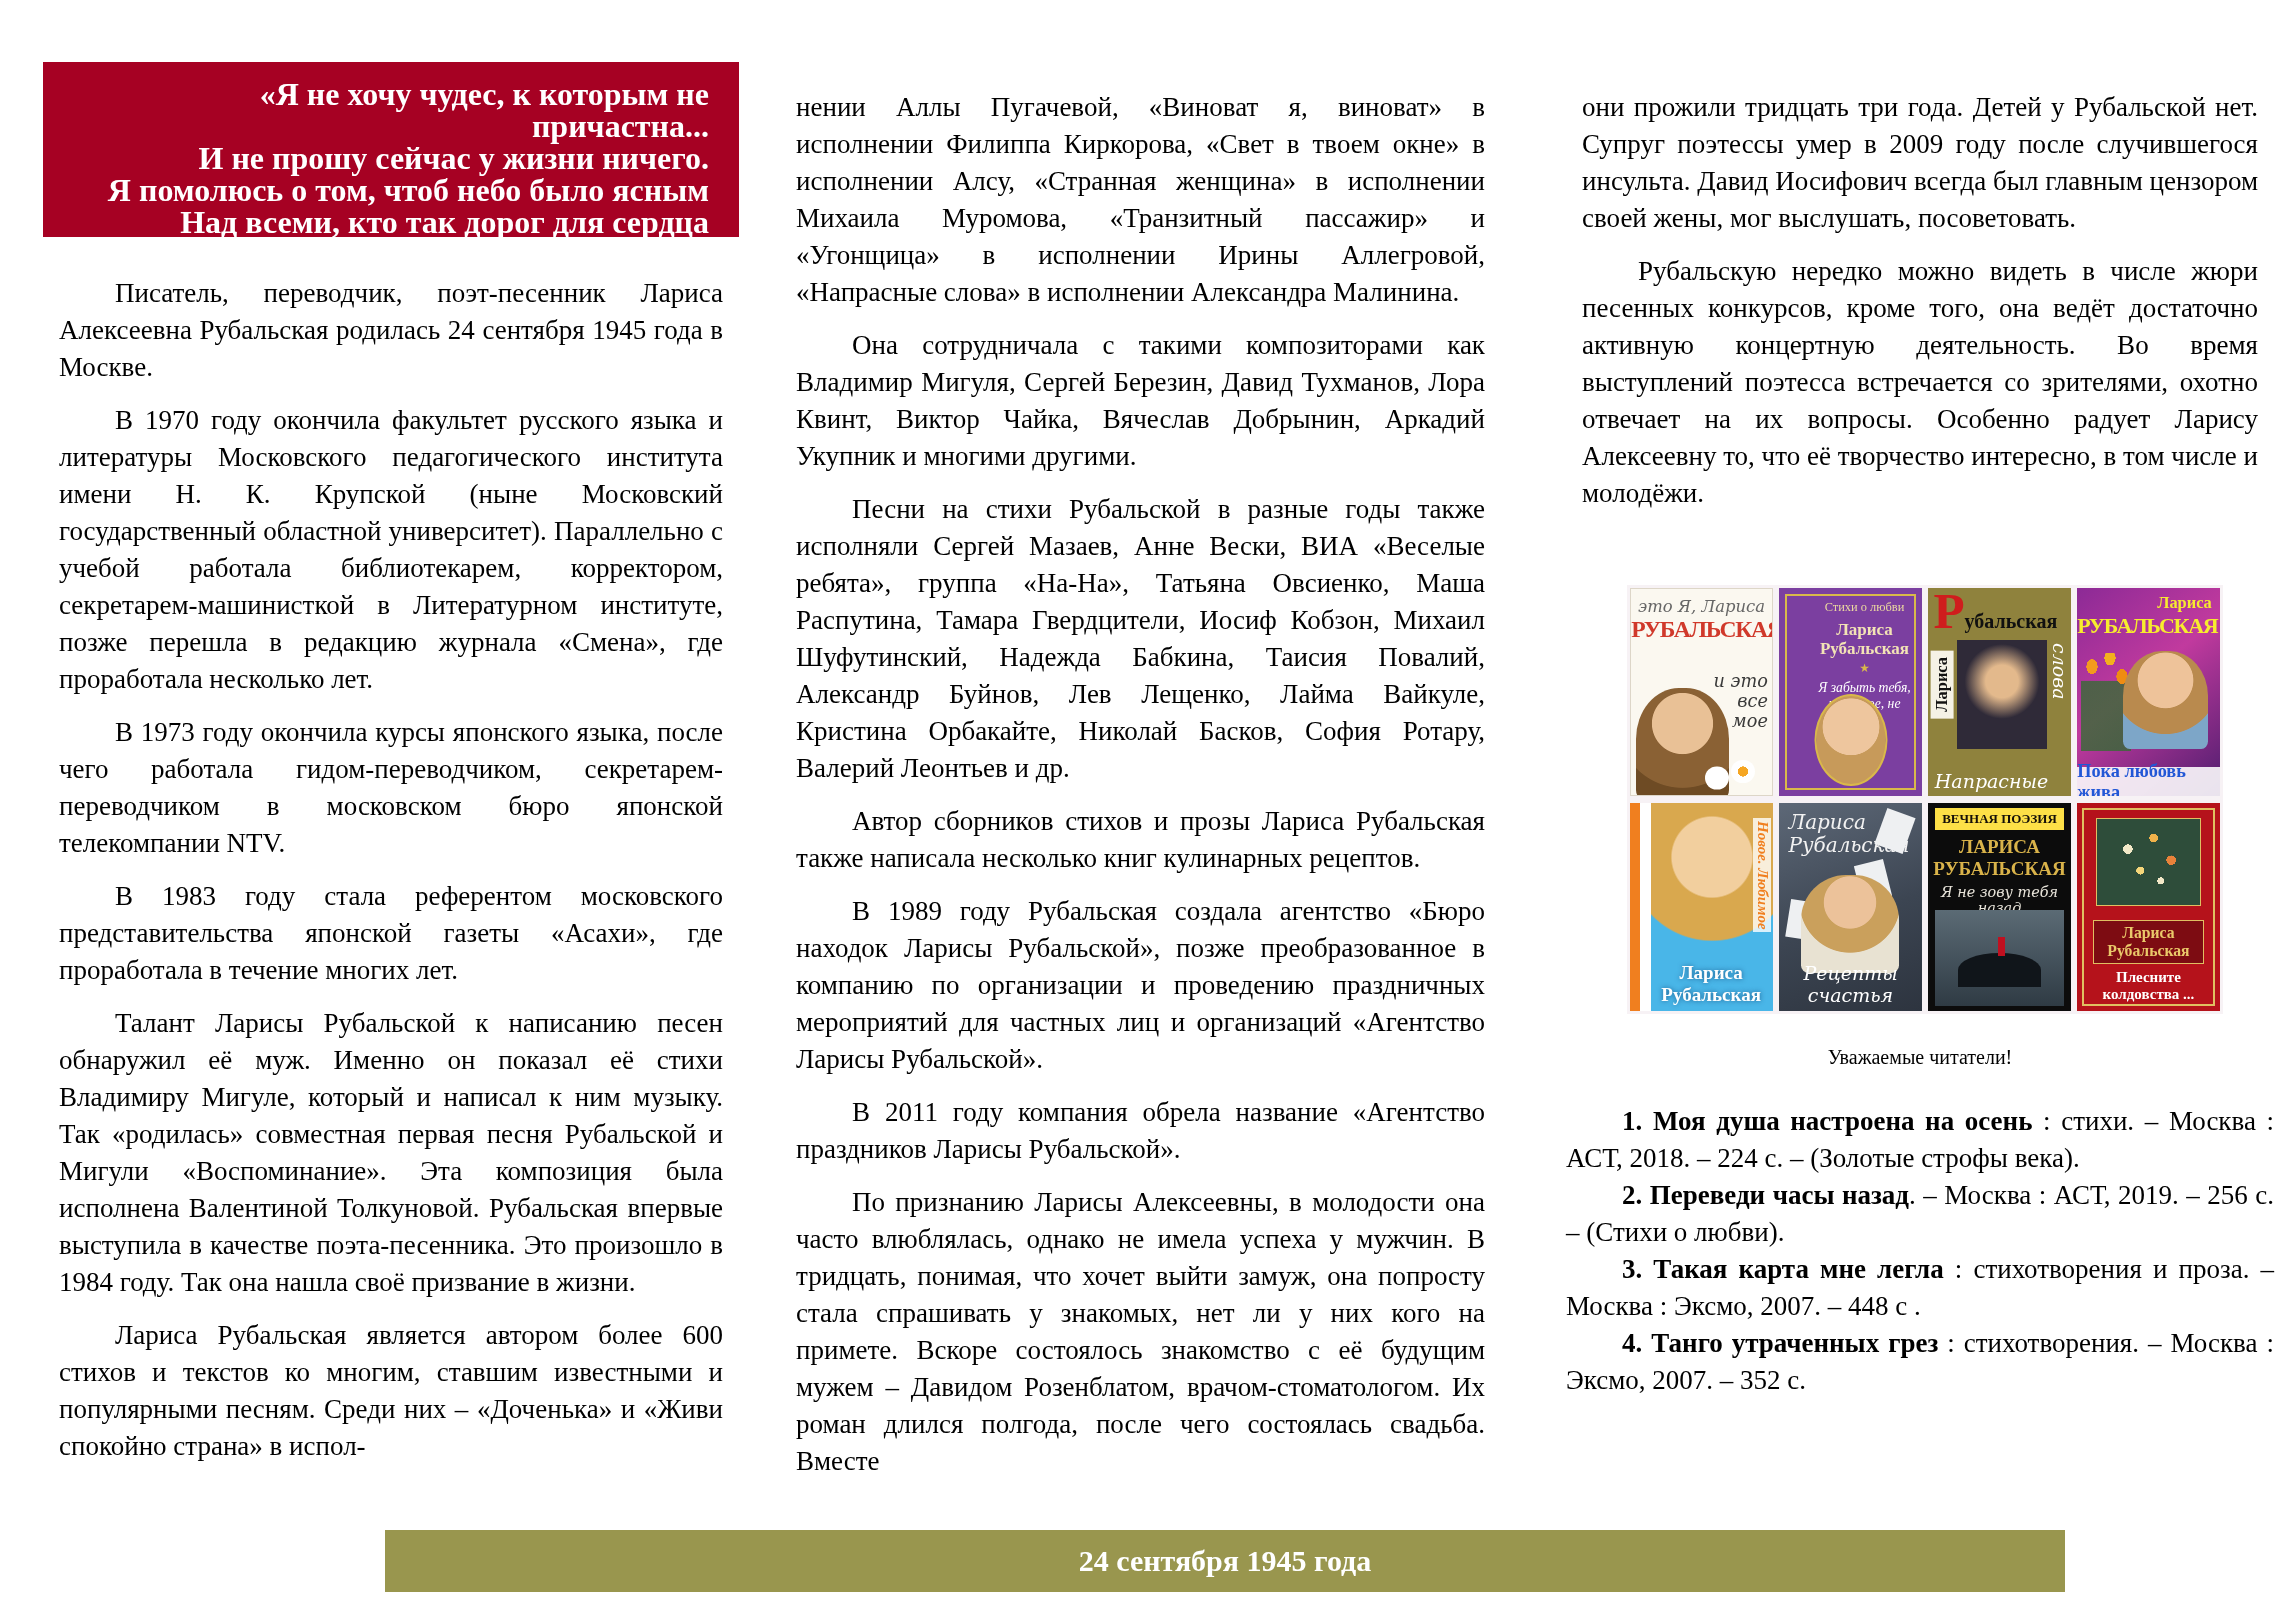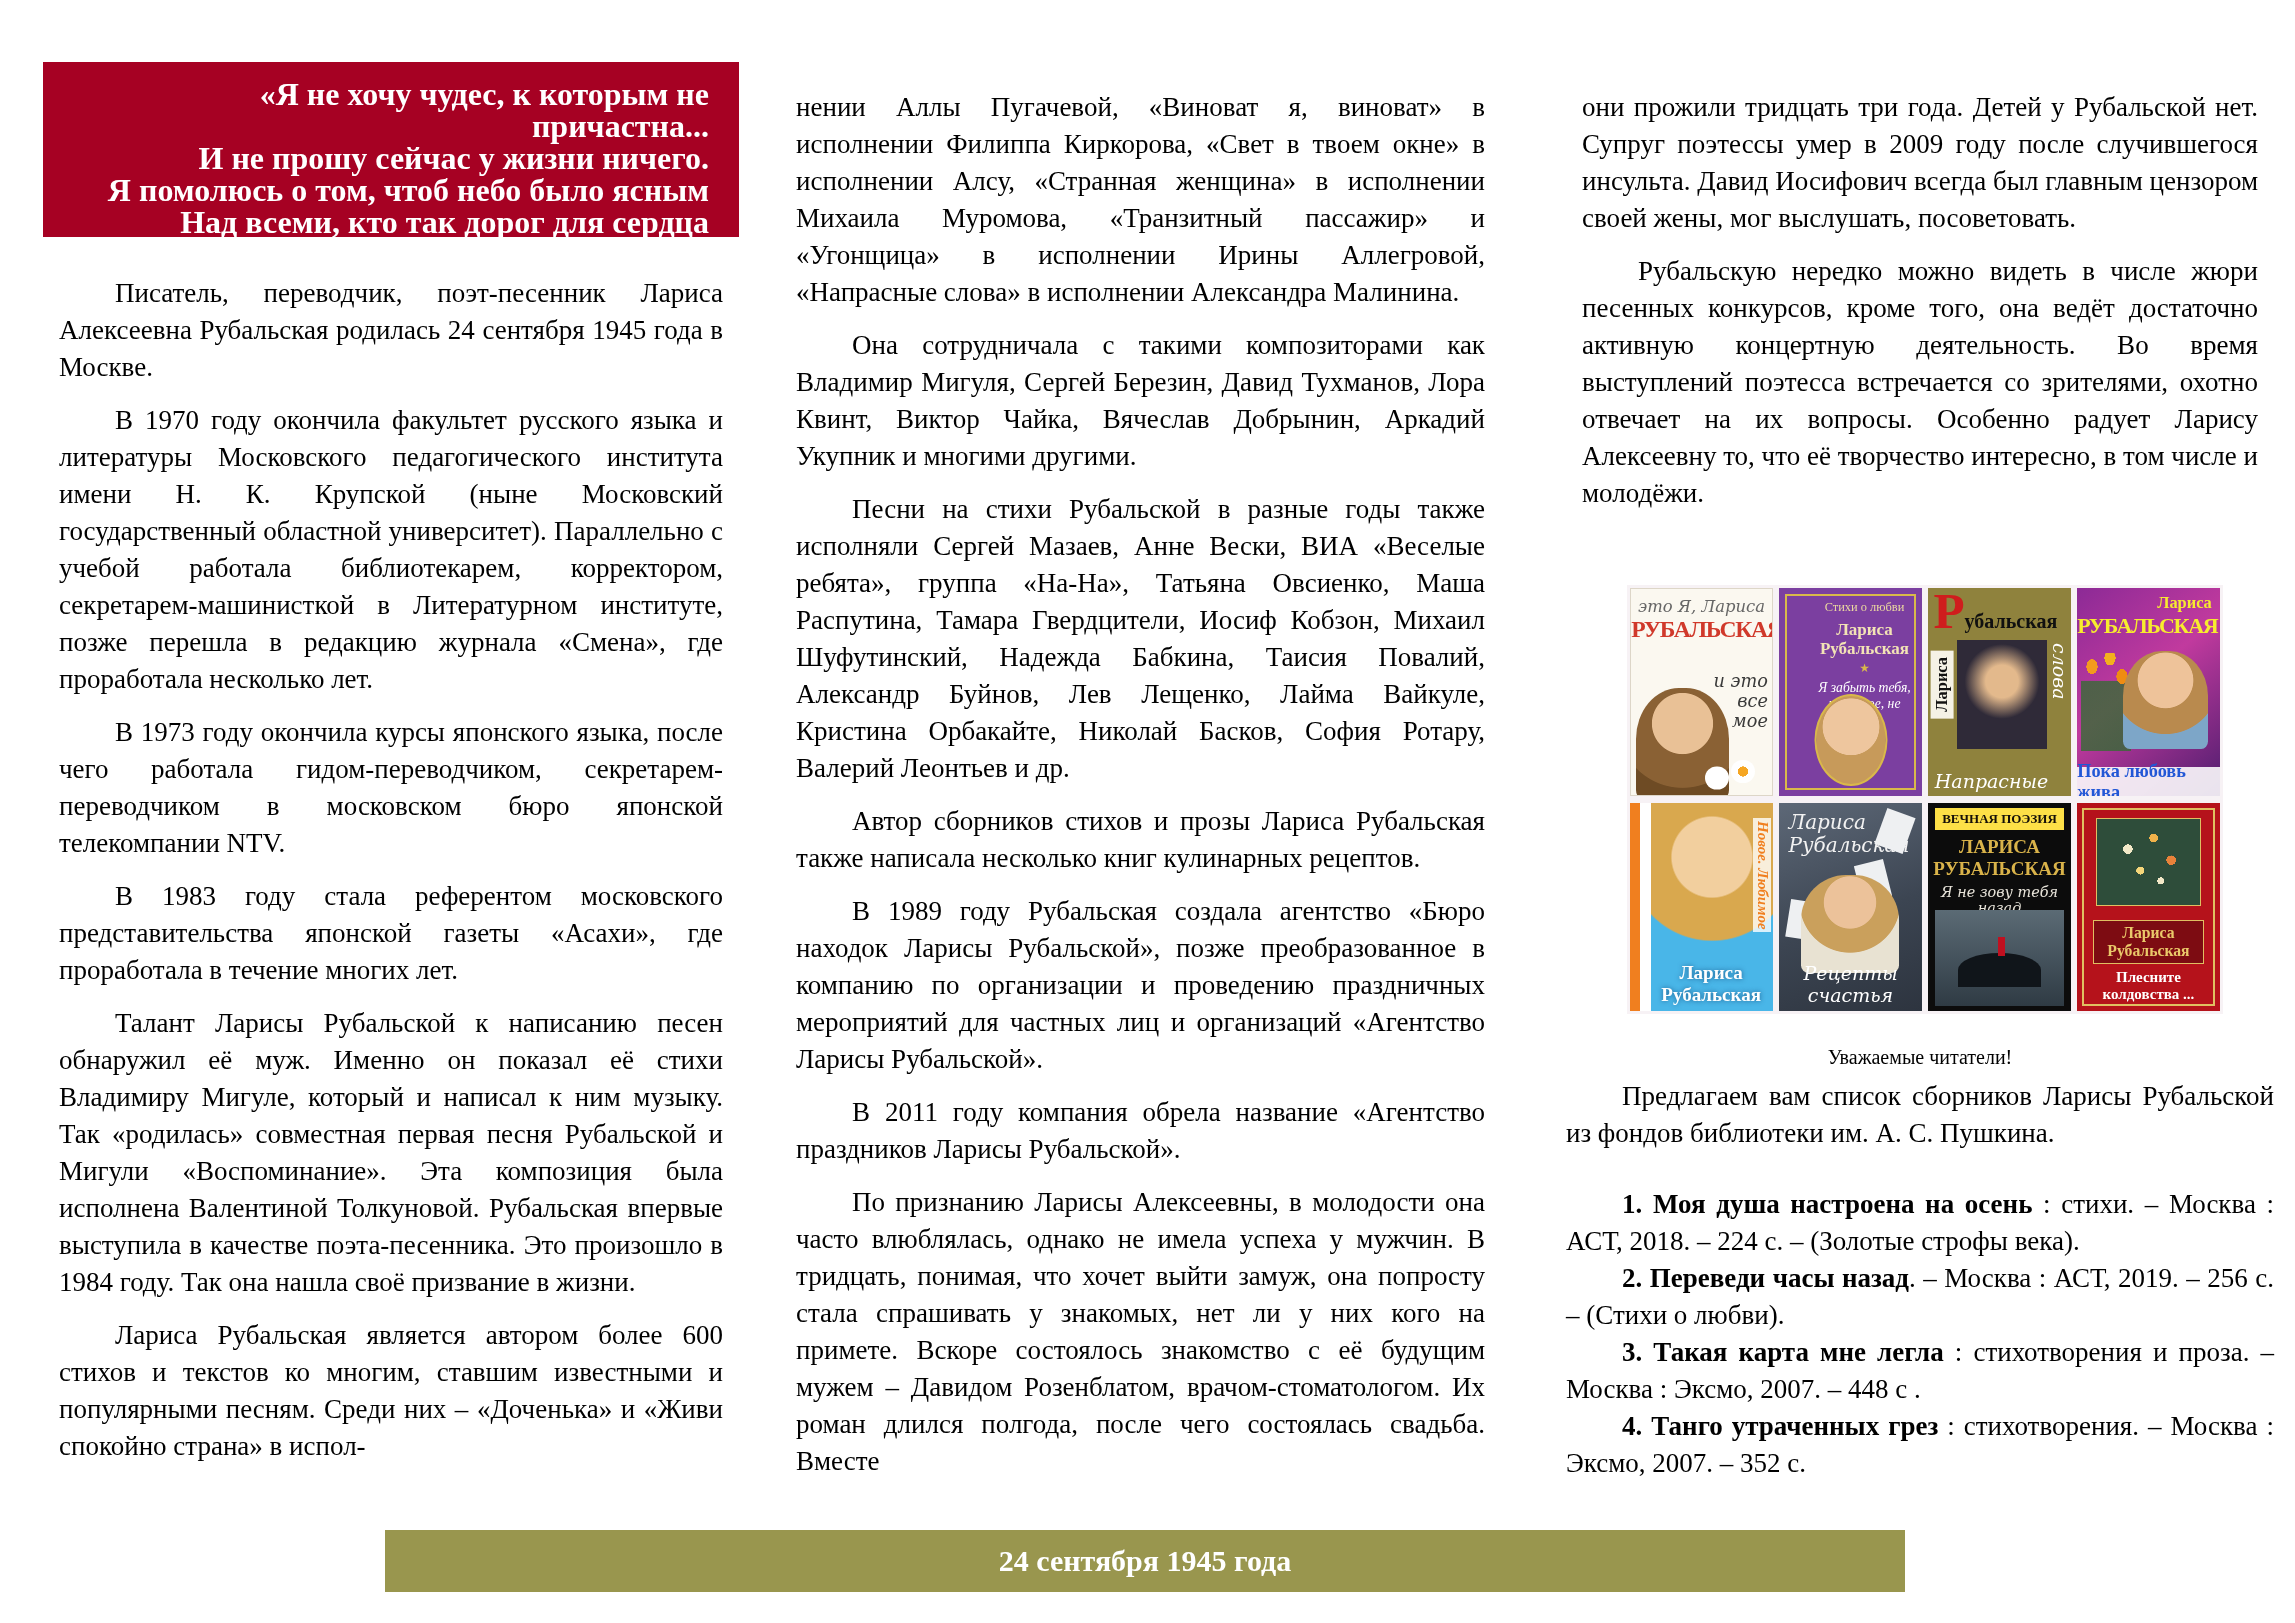--- a/index.html
+++ b/index.html
@@ -127,21 +127,21 @@
 
   
   .readers { position:absolute; left:1566px; top:1046px; width:708px; }
   .readers h2 { margin:0 0 9.2px 0; text-align:center; font-size:20px; font-weight:normal; }
   .readers p { margin:0; text-align:justify; text-indent:56px; font-size:27px; line-height:37px; }
   .readers .list-item { }
   .readers .list-item.first { margin-top:34px; }
   .readers .list-item b { font-weight:bold; }
 
   
-  .footer-bar { position:absolute; left:385px; top:1530px; width:1520px; height:62px; background:#99964e;
+  .footer-bar { position:absolute; left:385px; top:1530px; width:1680px; height:62px; background:#99964e;
                 display:flex; align-items:center; justify-content:center; }
   .footer-bar span { color:#ffffff; font-weight:bold; font-size:30px; }
 </style>
 </head>
 <body>
 
 <div class="page">
 
   <div class="quote-box">
     <div class="q-inner">
@@ -245,21 +245,20 @@
       <div class="plaque">
         <span class="n">Лариса Рубальская</span>
       </div>
       <div class="t">Плесните колдовства ...</div>
     </div>
 
   </div>
 
   <div class="readers">
     <h2>Уважаемые читатели!</h2>
-    <p>Предлагаем вам список сборников Ларисы Рубальской из фондов библиотеки им. А. С. Пушкина.</p>
     <p class="list-item first"><b>1. Моя душа настроена на осень</b><span> : стихи. – Москва : АСТ, 2018. – 224 с. – (Золотые строфы века).</span></p>
     <p class="list-item"><b>2. Переведи часы назад</b><span>. – Москва : АСТ, 2019. – 256 с. – (Стихи о любви).</span></p>
     <p class="list-item"><b>3. Такая карта мне легла</b><span> : стихотворения и проза. – Москва : Эксмо, 2007. – 448 с .</span></p>
     <p class="list-item"><b>4. Танго утраченных грез</b><span> : стихотворения. – Москва : Эксмо, 2007. – 352 с.</span></p>
   </div>
 
   <div class="footer-bar">
     <span>24 сентября 1945 года</span>
   </div>
 

